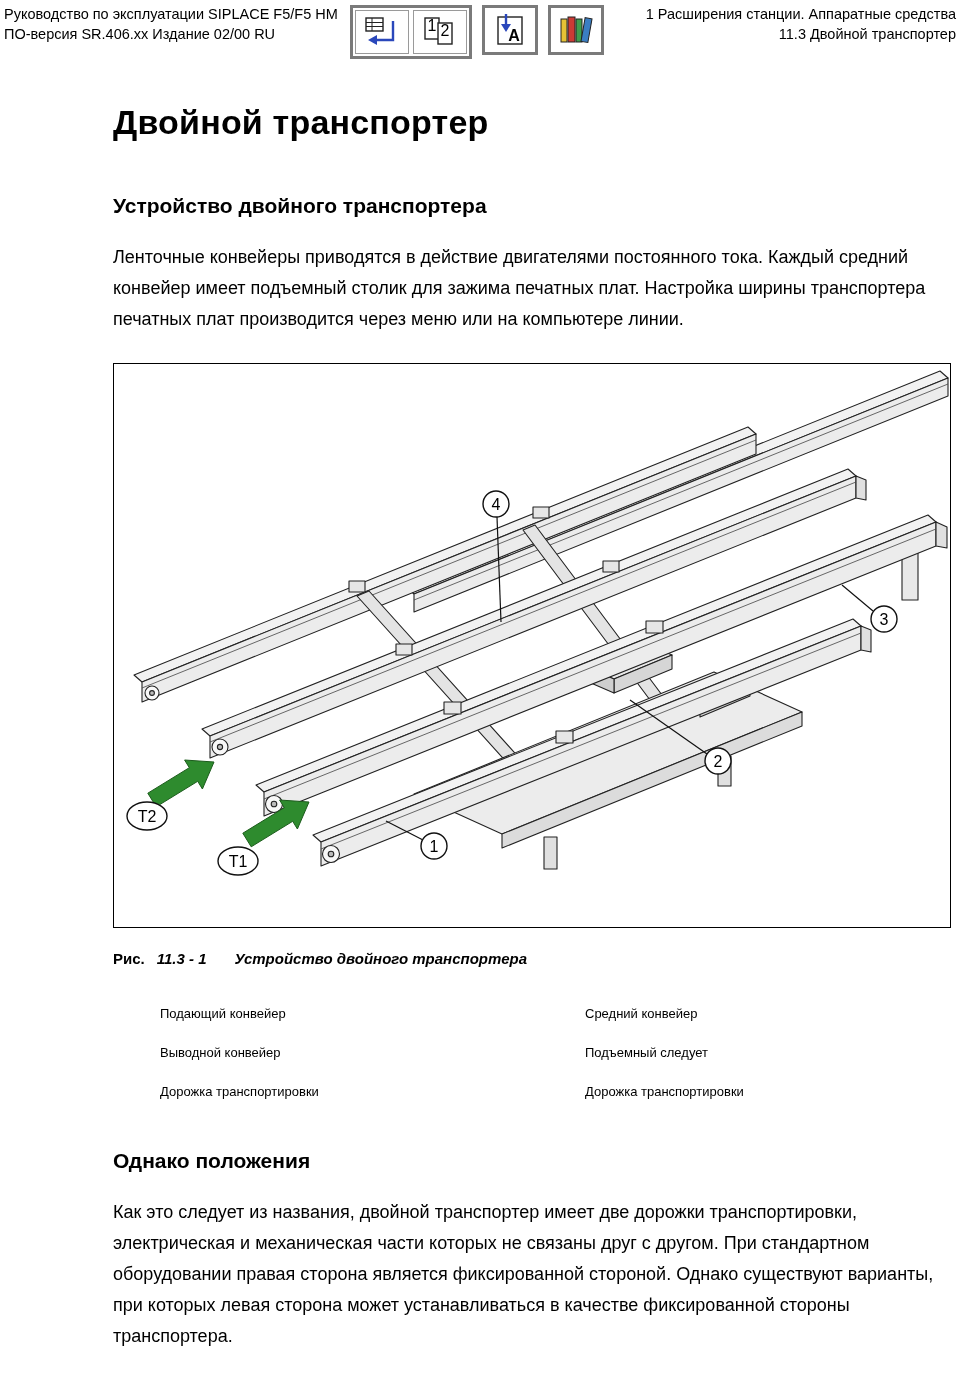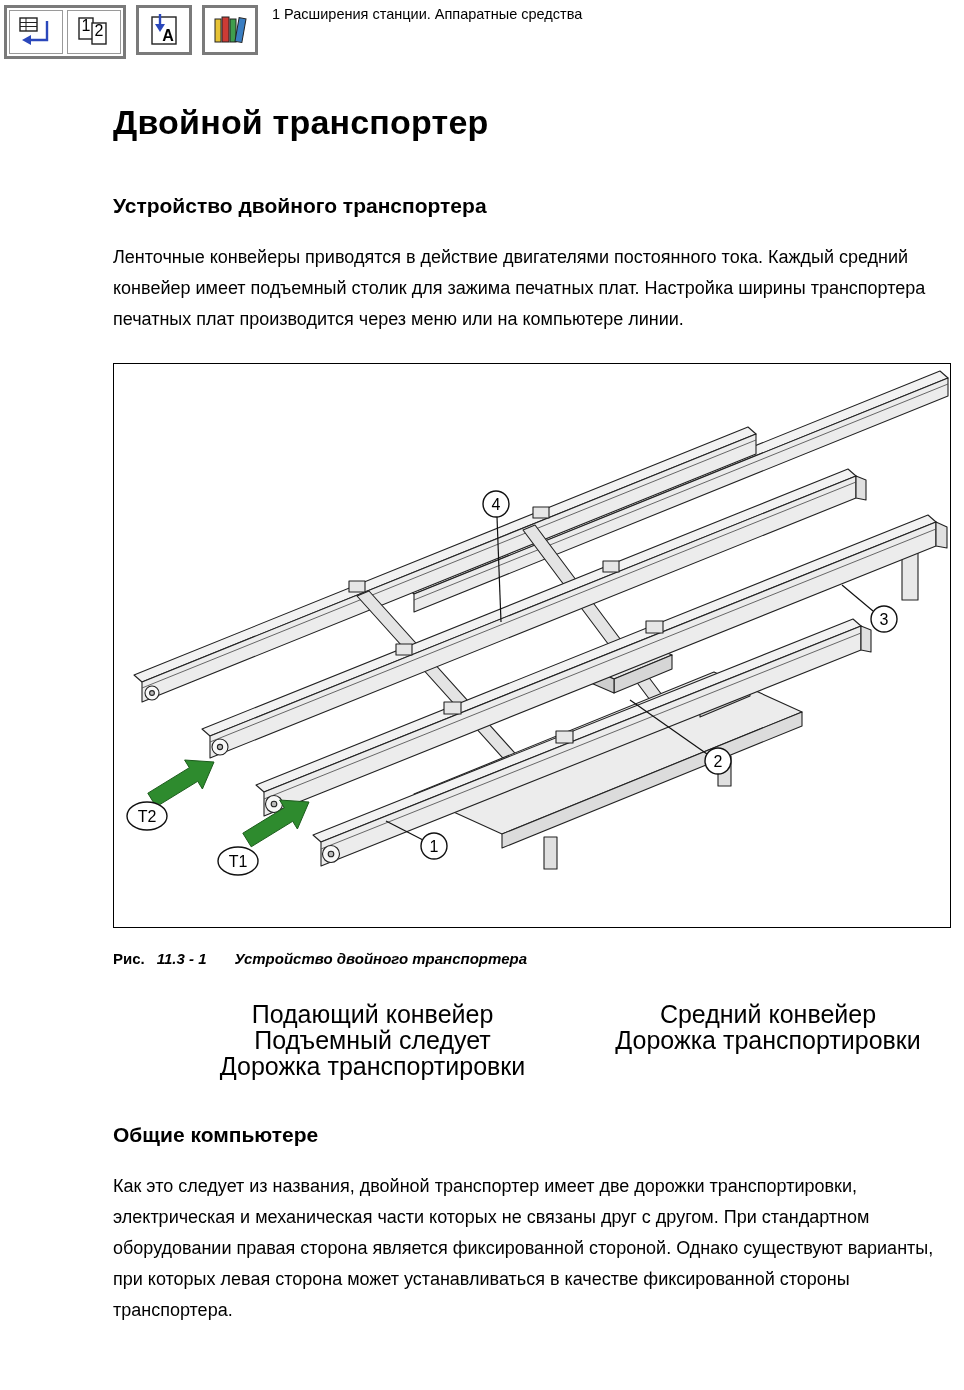--- a/index.html
+++ b/index.html
@@ -4,21 +4,21 @@
 <style>
   * { margin:0; padding:0; box-sizing:border-box; }
   html,body { background:#fff; }
   body {
     width:964px; height:1390px; overflow:hidden; position:relative;
     font-family:"Liberation Sans", sans-serif; color:#000;
   }
   
   .header { display:flex; align-items:flex-start; padding:4px 8px 0 4px; }
   .hdr-left { width:346px; font-size:14.5px; line-height:1.38; }
-  .hdr-right { flex:1; font-size:14.5px; line-height:1.38; }
+  .hdr-right { flex:1; text-align:right; font-size:14.5px; line-height:1.38; }
   .hdr-icons { display:flex; align-items:flex-start; gap:10px; margin:1px 14px 0 0; }
   .icon-pair { border:3px solid #7a7a7a; background:#fff; display:flex; gap:4px; padding:2px; }
   .nav-btn {
     width:56px; height:50px; background:#fff; border:3px solid #7a7a7a;
     display:flex; align-items:center; justify-content:center; cursor:pointer;
   }
   .icon-pair .nav-btn { border:1px solid #9a9a9a; height:44px; width:54px; }
   .nav-btn svg { display:block; }
   
   main { padding:0 13px 0 113px; }
@@ -27,30 +27,34 @@
   .h2-first { margin-top:52px; }
   .h2-second { margin-top:44px; }
   p.body { font-size:18px; line-height:31px; margin-top:24px; max-width:845px; }
   
   .figure-box { margin-top:28px; width:838px; height:565px; border:1px solid #000; background:#fff; }
   .fig-svg { width:836px; height:563px; }
   .figcap { margin-top:22px; font-size:15px;font-weight:bold; }
   .figcap .cap-num { margin-left:12px; font-style:italic; }
   .figcap .cap-title { margin-left:28px; font-style:italic; }
   
-  .legend { margin:34px 0 0 47px; display:grid; grid-template-columns:425px auto; font-size:25px; line-height:26px;text-align:center; }
+  .legend { margin:34px 0 0 47px; display:grid; grid-template-columns:425px auto; row-gap:13px; font-size:13px; line-height:26px; }
   
   .leader { stroke:#111; stroke-width:1.2; fill:none; }
   .co { fill:#fff; stroke:#111; stroke-width:1.4; }
   .fig-txt { font-family:"Liberation Sans",sans-serif; font-size:16px; fill:#000; }
 </style>
 </head>
 <body>
 
 <header class="header">
+  <div class="hdr-left">
+    <div>Руководство по эксплуатации SIPLACE F5/F5 HM</div>
+    <div>ПО-версия SR.406.xx   Издание 02/00 RU</div>
+  </div>
   <div class="hdr-icons">
     <div class="icon-pair">
       <button class="nav-btn">
         <svg width="38" height="34" viewBox="0 0 38 34">
           <rect x="3" y="3" width="17" height="13" fill="#fff" stroke="#222" stroke-width="1.4"></rect>
           <line x1="3" y1="7.5" x2="20" y2="7.5" stroke="#222"></line>
           <line x1="3" y1="11.5" x2="20" y2="11.5" stroke="#222"></line>
           <line x1="9" y1="3" x2="9" y2="16" stroke="#222"></line>
           <path d="M30,6 L30,25 L13,25" fill="none" stroke-width="2.4" stroke="#2a47bb"></path>
           <polygon points="14,20 14,30 5,25" fill="#2a47bb"></polygon>
@@ -77,20 +81,21 @@
       <svg width="38" height="36" viewBox="0 0 38 36">
         <rect x="4" y="7" width="6" height="23" fill="#e6c235" stroke="#222"></rect>
         <rect x="11" y="5" width="7" height="25" fill="#cc3b35" stroke="#222"></rect>
         <rect x="19" y="7" width="6" height="23" fill="#3f9e4d" stroke="#222"></rect>
         <rect x="26" y="6" width="7" height="24" fill="#3a7ec2" stroke="#222" transform="rotate(10 29 18)"></rect>
       </svg>
     </button>
   </div>
   <div class="hdr-right">
     <div>1 Расширения станции. Аппаратные средства</div>
+    <div>11.3 Двойной транспортер</div>
   </div>
 </header>
 
 <main>
   <h1>Двойной транспортер</h1>
 
   <h2 class="h2-first">Устройство двойного транспортера</h2>
   <p class="body">Ленточные конвейеры приводятся в действие двигателями постоянного тока. Каждый средний конвейер имеет подъемный столик для зажима печатных плат. Настройка ширины транспортера печатных плат производится через меню или на компьютере линии.</p>
 
   <figure>
@@ -200,20 +205,21 @@
       </svg>
     </div>
     <figcaption class="figcap">
       <span class="cap-label">Рис.</span><span class="cap-num">11.3 - 1</span><span class="cap-title">Устройство двойного транспортера</span>
     </figcaption>
   </figure>
 
   <div class="legend">
     <span>Подающий конвейер</span>
     <span>Средний конвейер</span>
+    <span>Выводной конвейер</span>
     <span>Подъемный следует</span>
     <span>Дорожка транспортировки</span>
     <span>Дорожка транспортировки</span>
   </div>
 
-  <h2 class="h2-second">Общие компьютере</h2>
+  <h2 class="h2-second">Однако положения</h2>
   <p class="body">Как это следует из названия, двойной транспортер имеет две дорожки транспортировки, электрическая и механическая части которых не связаны друг с другом. При стандартном оборудовании правая сторона является фиксированной стороной. Однако существуют варианты, при которых левая сторона может устанавливаться в качестве фиксированной стороны транспортера.</p>
 </main>
 
 </body></html>

